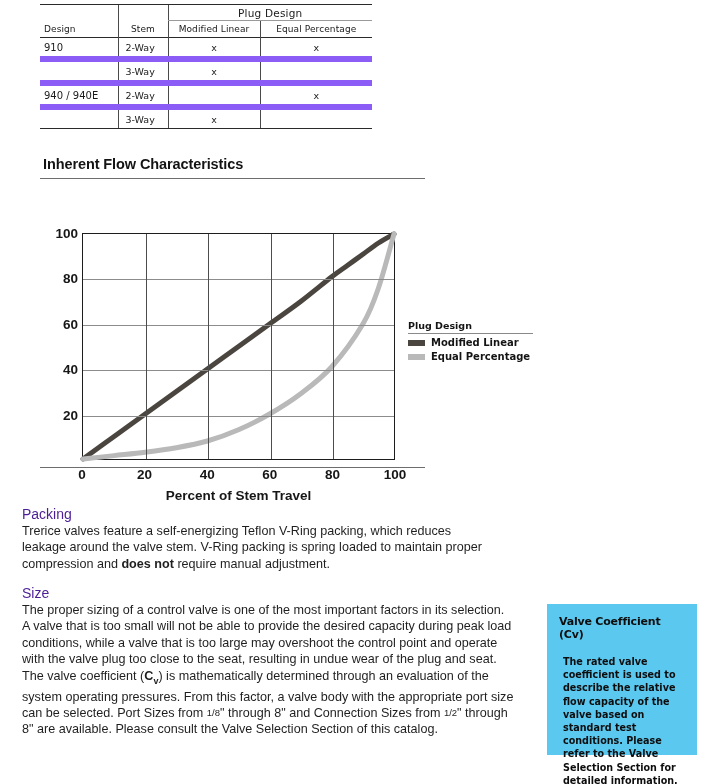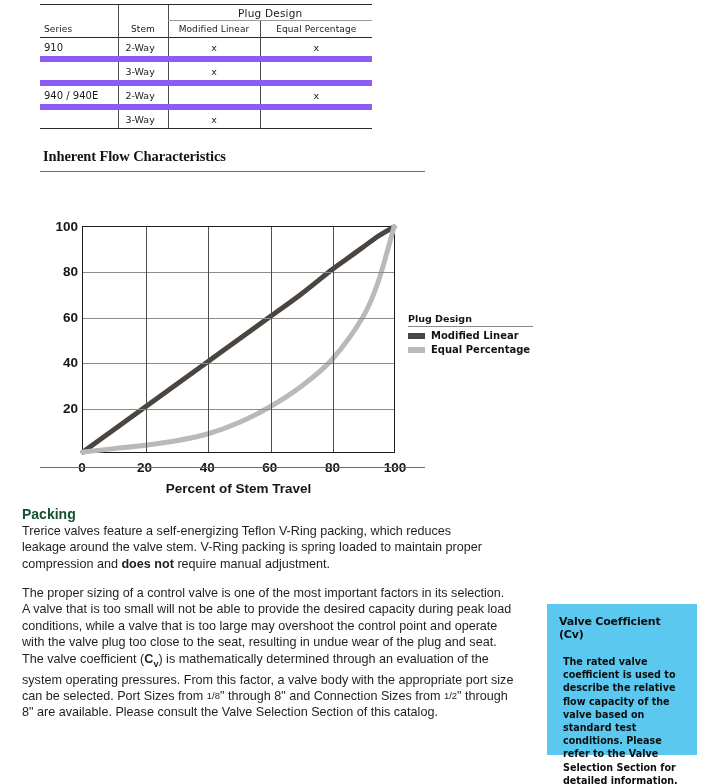--- a/index.html
+++ b/index.html
@@ -90,21 +90,21 @@
   }
   .spacer-top { height: 13px; }
 
   
   #chart-block {
     position: absolute;
     left: 40px;
     top: 148px;
     width: 500px;
   }
-  #flow-heading { margin: 0 0 6px 3px; font-family: Liberation Serif, serif; }
+  #flow-heading { margin: 8px 0 6px 3px; }
   #flow-rule { width: 385px; }
 
   #chart-area {
     position: relative;
     width: 500px;
     height: 300px;
     margin-top: 8px;
   }
 
   
@@ -223,22 +223,22 @@
     position: absolute;
     left: 40px;
     top: 467px;
     width: 385px;
   }
 
   
   .prose-block { position: absolute; left: 22px; width: 472px; }
   .prose-heading {
     font-size: 14px;
-    font-weight: bold;
-    color: #14532d;
+    font-weight: normal;
+    color: #4c1d95;
     margin: 0 0 1px 0;
   }
   .prose-body {
     font-size: 12.6px;
     line-height: 16.4px;
     color: #1f1f1f;
     margin: 0;
     text-align: left;
   }
   #packing-block { top: 506px; }
@@ -288,21 +288,21 @@
       <col style="width:92px">
       <col style="width:112px">
     </colgroup>
     <tbody>
       <tr>
         <td class="spacer-top row-top-thick"></td>
         <td class="spacer-top row-top-thick vline-l"></td>
         <td class="th-group row-top-thick vline-l" colspan="2">Plug Design</td>
       </tr>
       <tr>
-        <th class="th-col left">Series</th>
+        <th class="th-col left">Design</th>
         <th class="th-col vline-l">Stem</th>
         <th class="th-col vline-l">Modified Linear</th>
         <th class="th-col vline-l">Equal Percentage</th>
       </tr>
 
       <tr>
         <td class="cell series row-top-thick">910</td>
         <td class="cell style row-top-thick vline-l">2-Way</td>
         <td class="cell row-top-thick vline-l">x</td>
         <td class="cell row-top-thick vline-l">x</td>
@@ -383,19 +383,20 @@
   </div>
 </div>
 <div class="rule" id="chart-bottom-rule"></div>
 
 <div class="prose-block" id="packing-block">
   <div class="prose-heading">Packing</div>
   <p class="prose-body"><span>Trerice valves feature a self-energizing Teflon V-Ring packing, which reduces leakage around the valve stem. V-Ring packing is spring loaded to maintain proper compression and </span><b>does not</b><span> require manual adjustment.</span></p>
 </div>
 
 <div class="prose-block" id="size-block">
+  <div class="prose-heading">Size</div>
   <p class="prose-body"><span>The proper sizing of a control valve is one of the most important factors in its selection. A valve that is too small will not be able to provide the desired capacity during peak load conditions, while a valve that is too large may overshoot the control point and operate with the valve plug too close to the seat, resulting in undue wear of the plug and seat. The valve coefficient (</span><b><span>C</span><sub>v</sub></b><span>) is mathematically determined through an evaluation of the system operating pressures. From this factor, a valve body with the appropriate port size can be selected. Port Sizes from </span><span class="frac">1/8</span><span>" through 8" and Connection Sizes from </span><span class="frac">1/2</span><span>" through 8" are available. Please consult the Valve Selection Section of this catalog.</span></p>
 </div>
 
 <div id="cv-callout">
   <div id="cv-callout-title">Valve Coefficient (Cv)</div>
   <div id="cv-callout-body">The rated valve coefficient is used to describe the relative flow capacity of the valve based on standard test conditions. Please refer to the Valve Selection Section for detailed information.</div>
 </div>
 
 </body></html>

